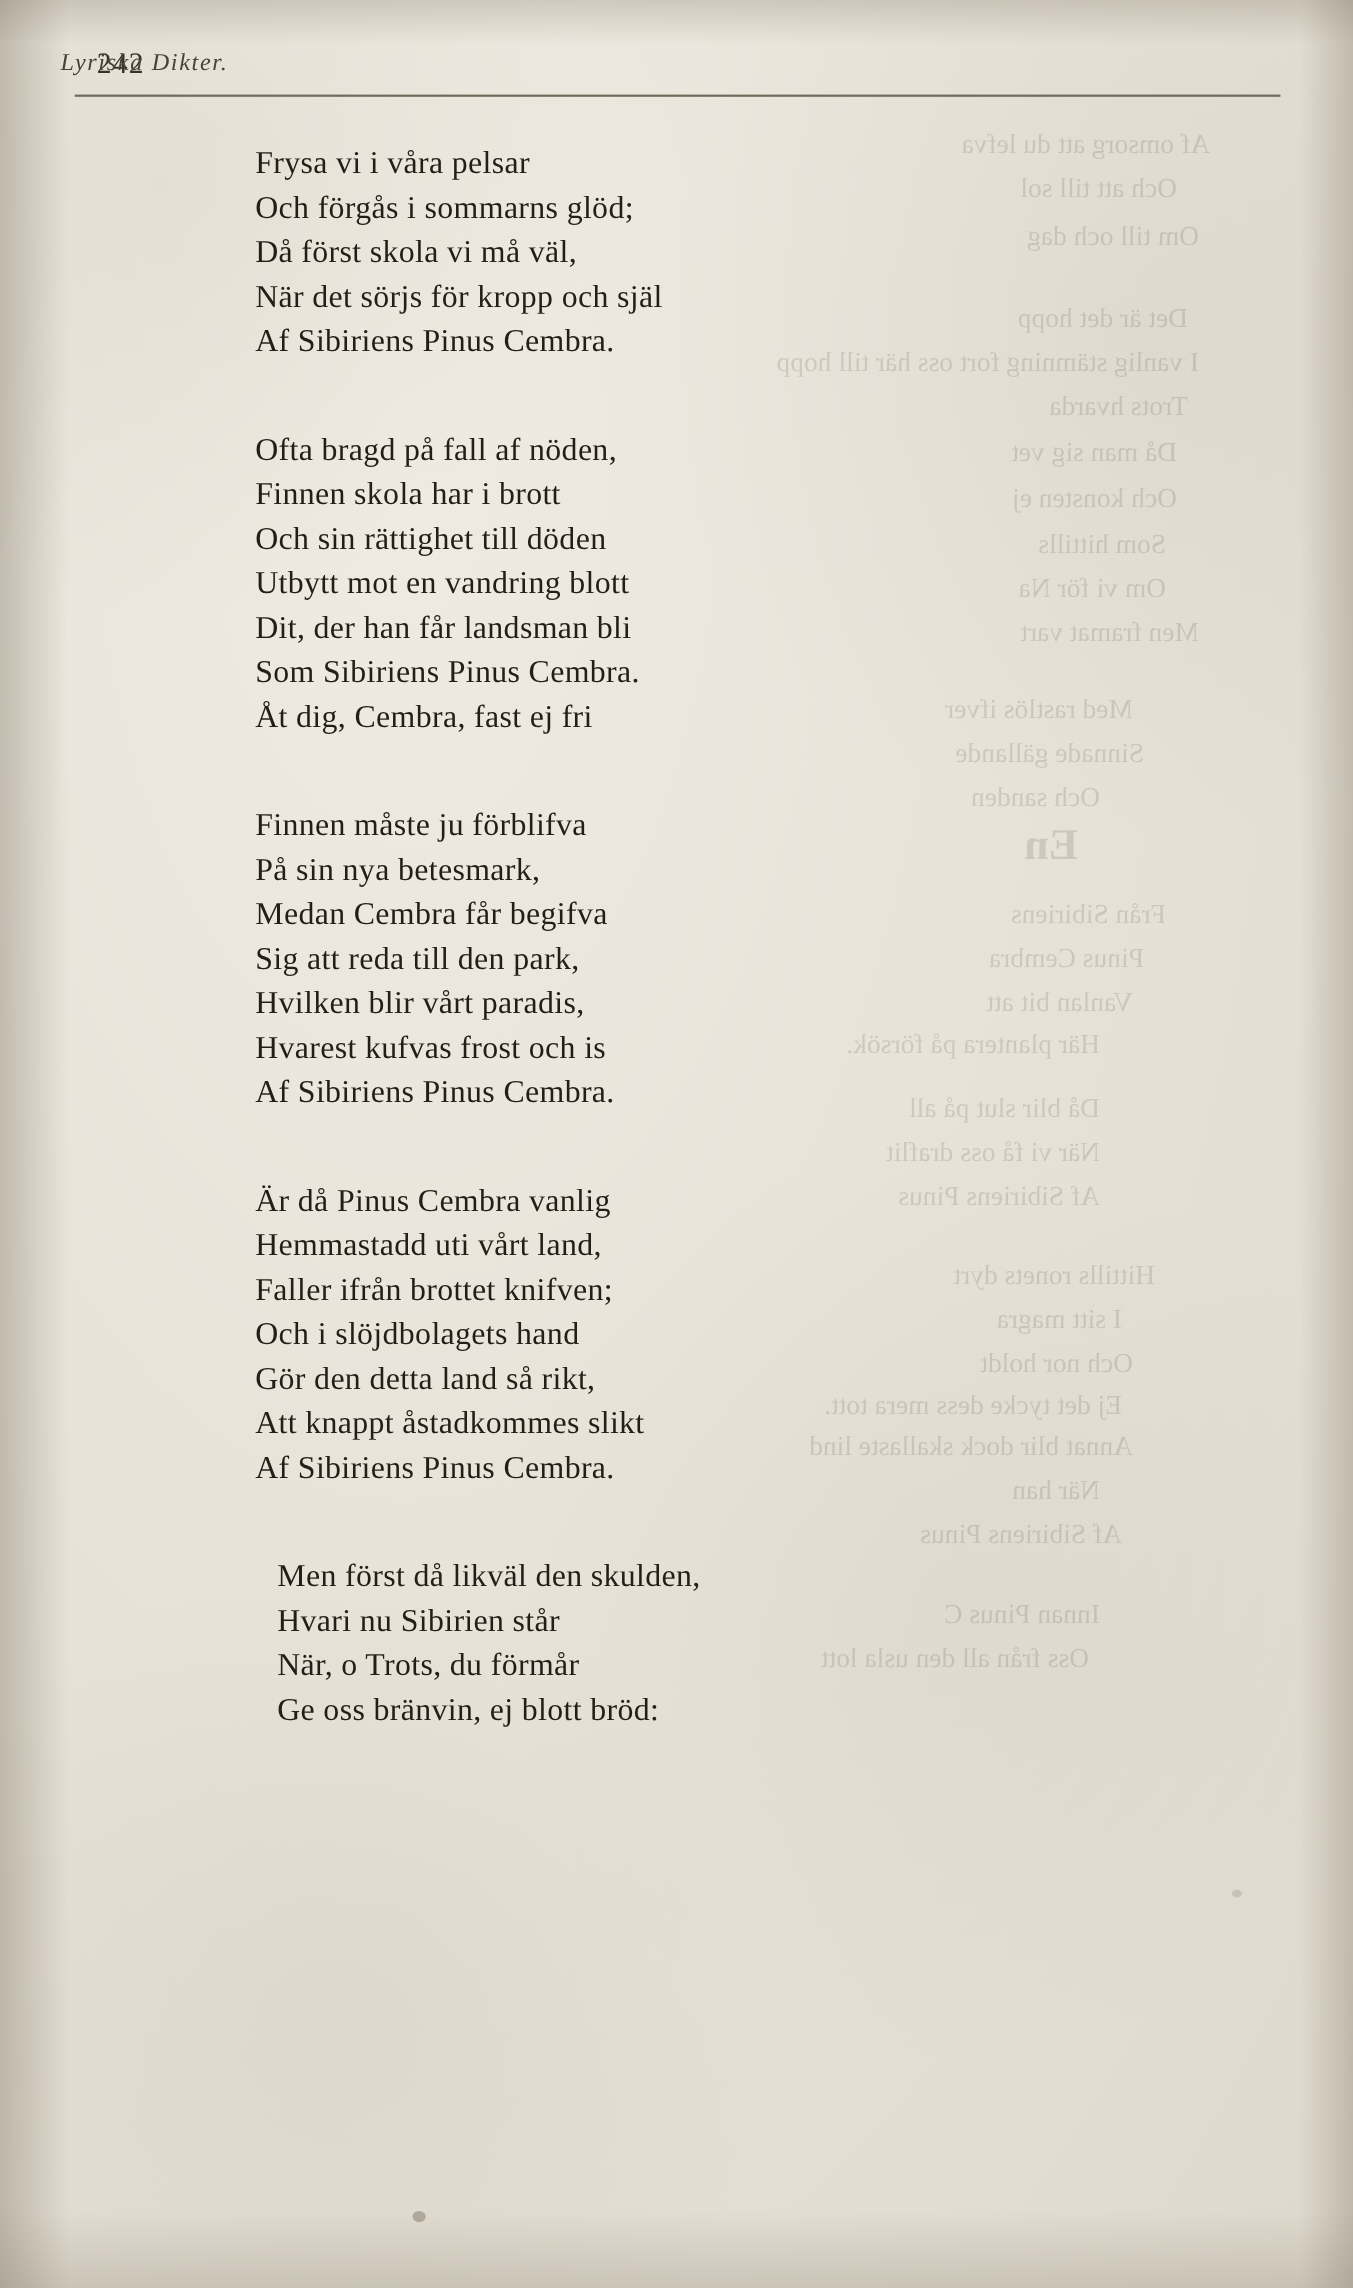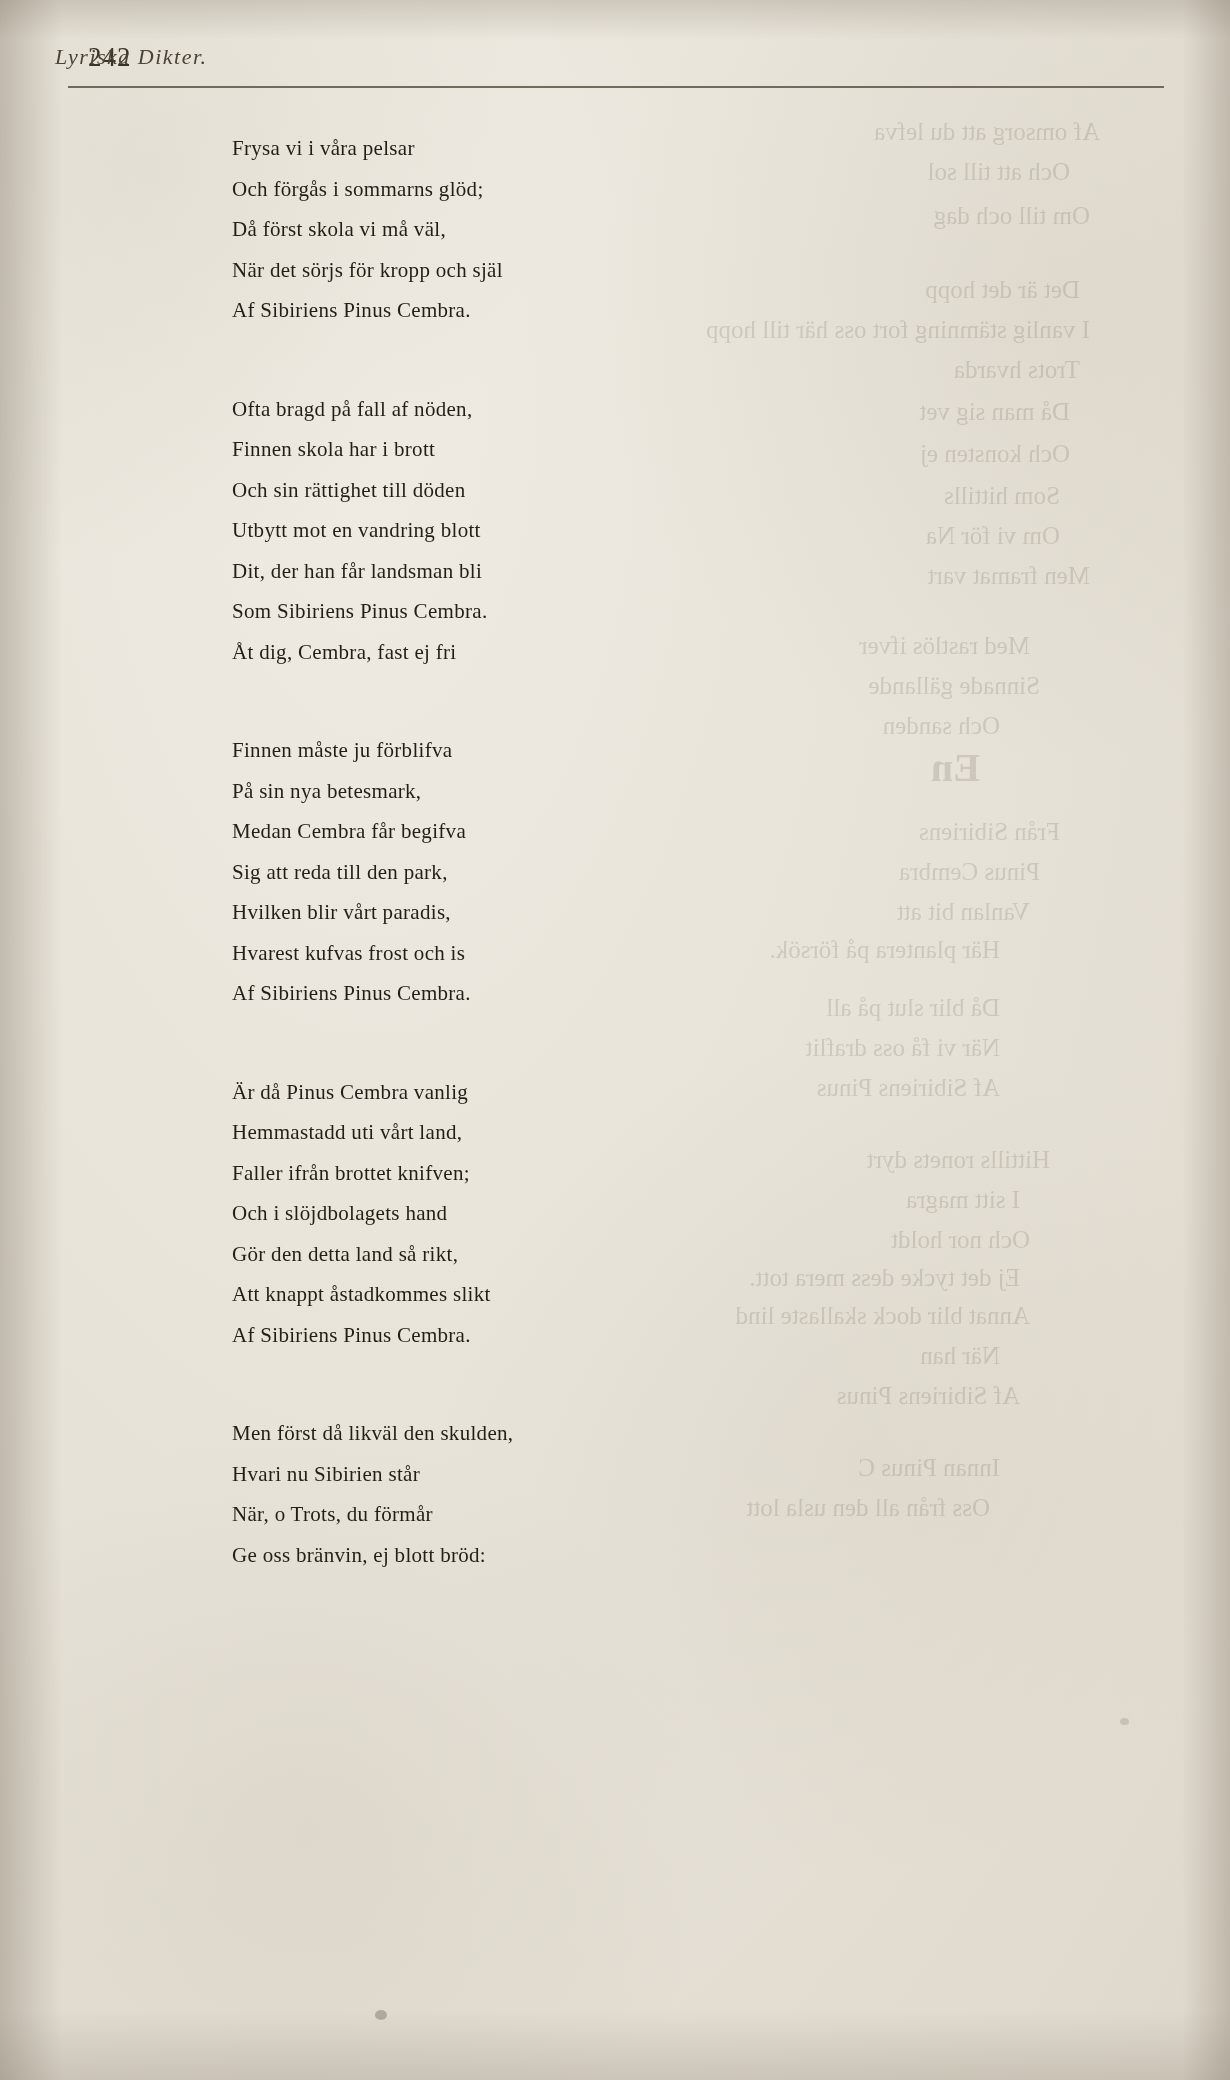--- a/index.html
+++ b/index.html
@@ -98,23 +98,24 @@
     position: absolute;
     left: 232px;
     top: 128px;
     width: 700px;
   }
   .stanza {
     margin: 0 0 58px 0;
   }
   .stanza:last-child {
     margin-bottom: 0;
+    margin-left: 20px;
   }
   .line {
-    font-size: 21px;
+    font-size: 29px;
     line-height: 40.5px;
     color: #241f16;
     white-space: pre;
     letter-spacing: 0.3px;
   }
 
   
   .bleed {
     position: absolute;
     inset: 0;

